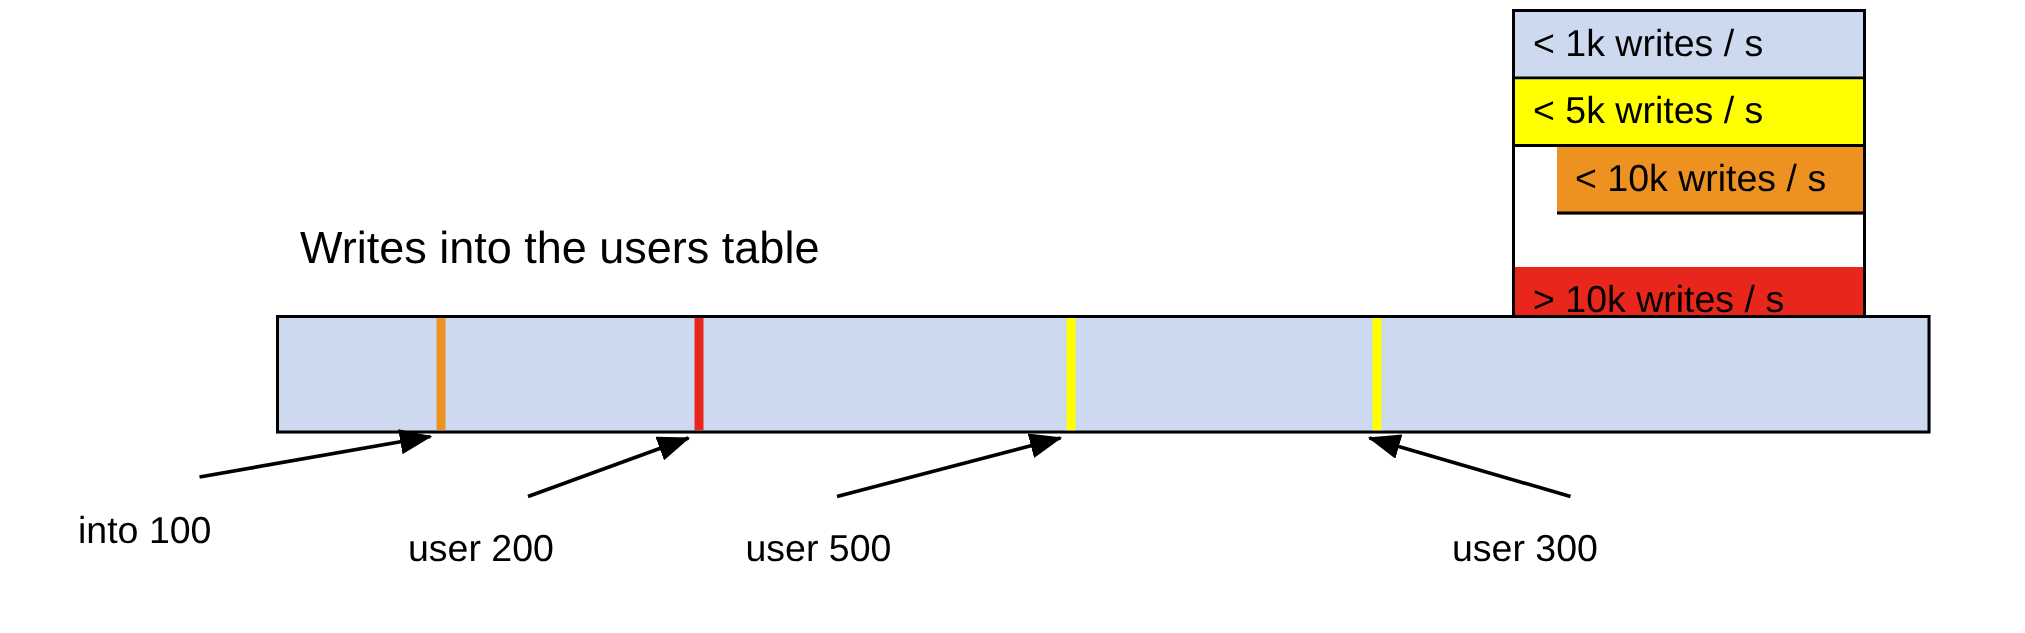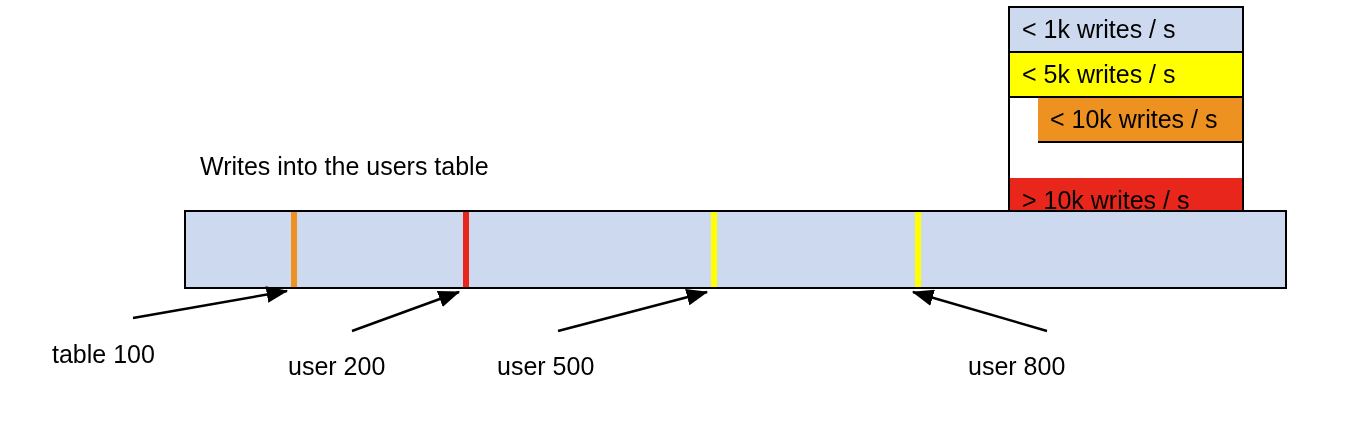--- a/index.html
+++ b/index.html
@@ -50,21 +50,21 @@
     line-height: 25px;
     letter-spacing: 0px;
     white-space: nowrap;
   }
 
   
   .chart-title {
     position: absolute;
     left: 200px;
     top: 151px;
-    font-size: 25px;
+    font-size: 30px;
     line-height: 30px;
     white-space: nowrap;
   }
 
   
   .bar {
     position: absolute;
     left: 184px;
     top: 210px;
     width: 1103px;
@@ -134,18 +134,18 @@
       </marker>
     </defs>
     <g id="arrow-lines" stroke="#000000" stroke-width="2.4" fill="none" marker-end="url(#arrowhead)">
         <line x1="133" y1="318" x2="287" y2="291"></line>
         <line x1="352" y1="331" x2="459" y2="292"></line>
         <line x1="558" y1="331" x2="707" y2="292"></line>
         <line x1="1047" y1="331" x2="913" y2="292"></line>
       </g>
   </svg>
 
-  <div class="callout-label" style="left: 52px; top: 340px;">table 100</div>
-  <div class="callout-label" style="left: 288px; top: 352px;">user 200</div>
+  <div class="callout-label" style="left: 52px; top: 340px;">into 100</div>
+  <div class="callout-label" style="left: 272px; top: 352px;">user 200</div>
   <div class="callout-label" style="left: 497px; top: 352px;">user 500</div>
-  <div class="callout-label" style="left: 968px; top: 352px;">user 800</div>
+  <div class="callout-label" style="left: 968px; top: 352px;">user 300</div>
 
 </div>
 
 </body></html>

